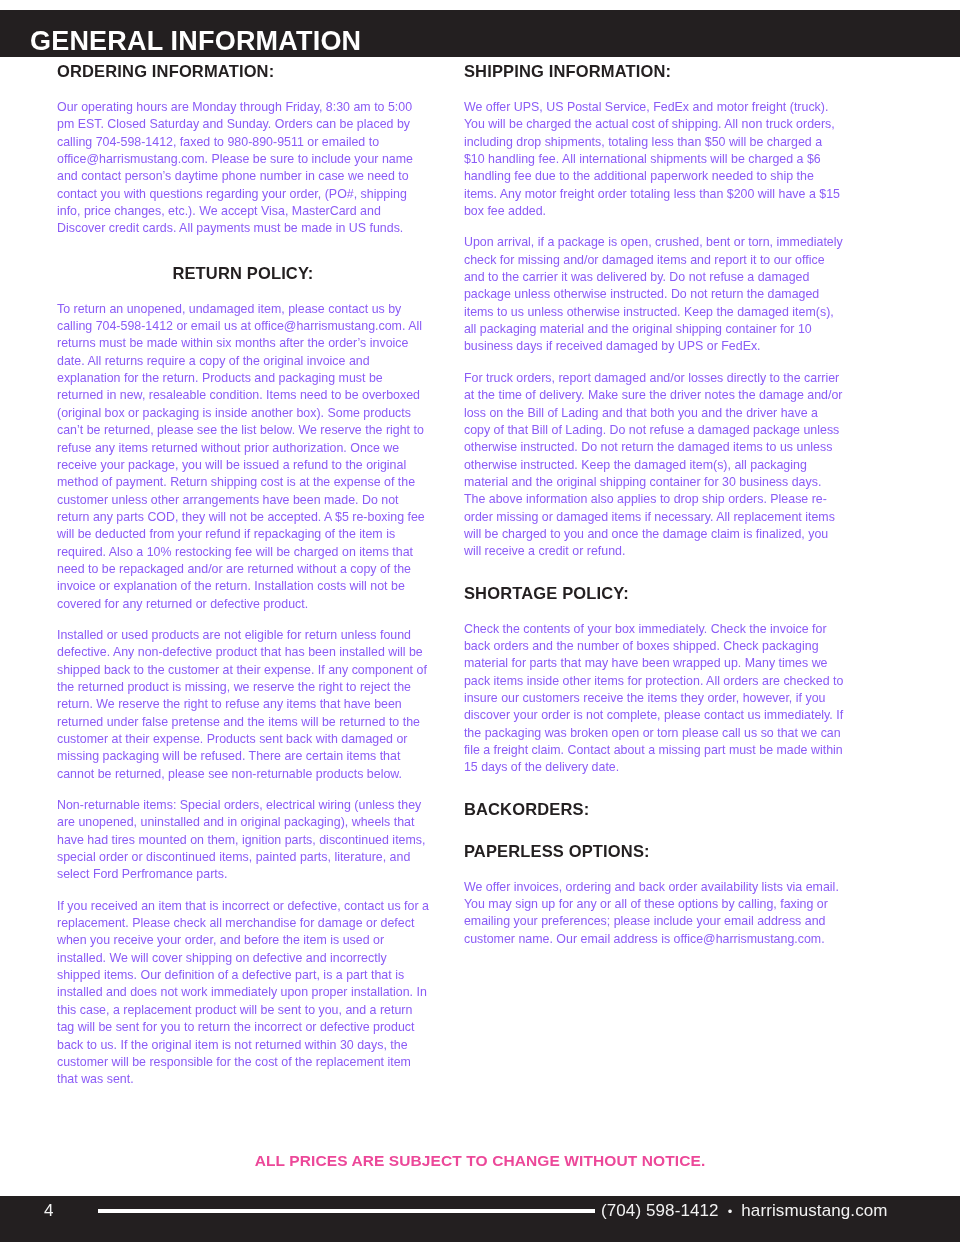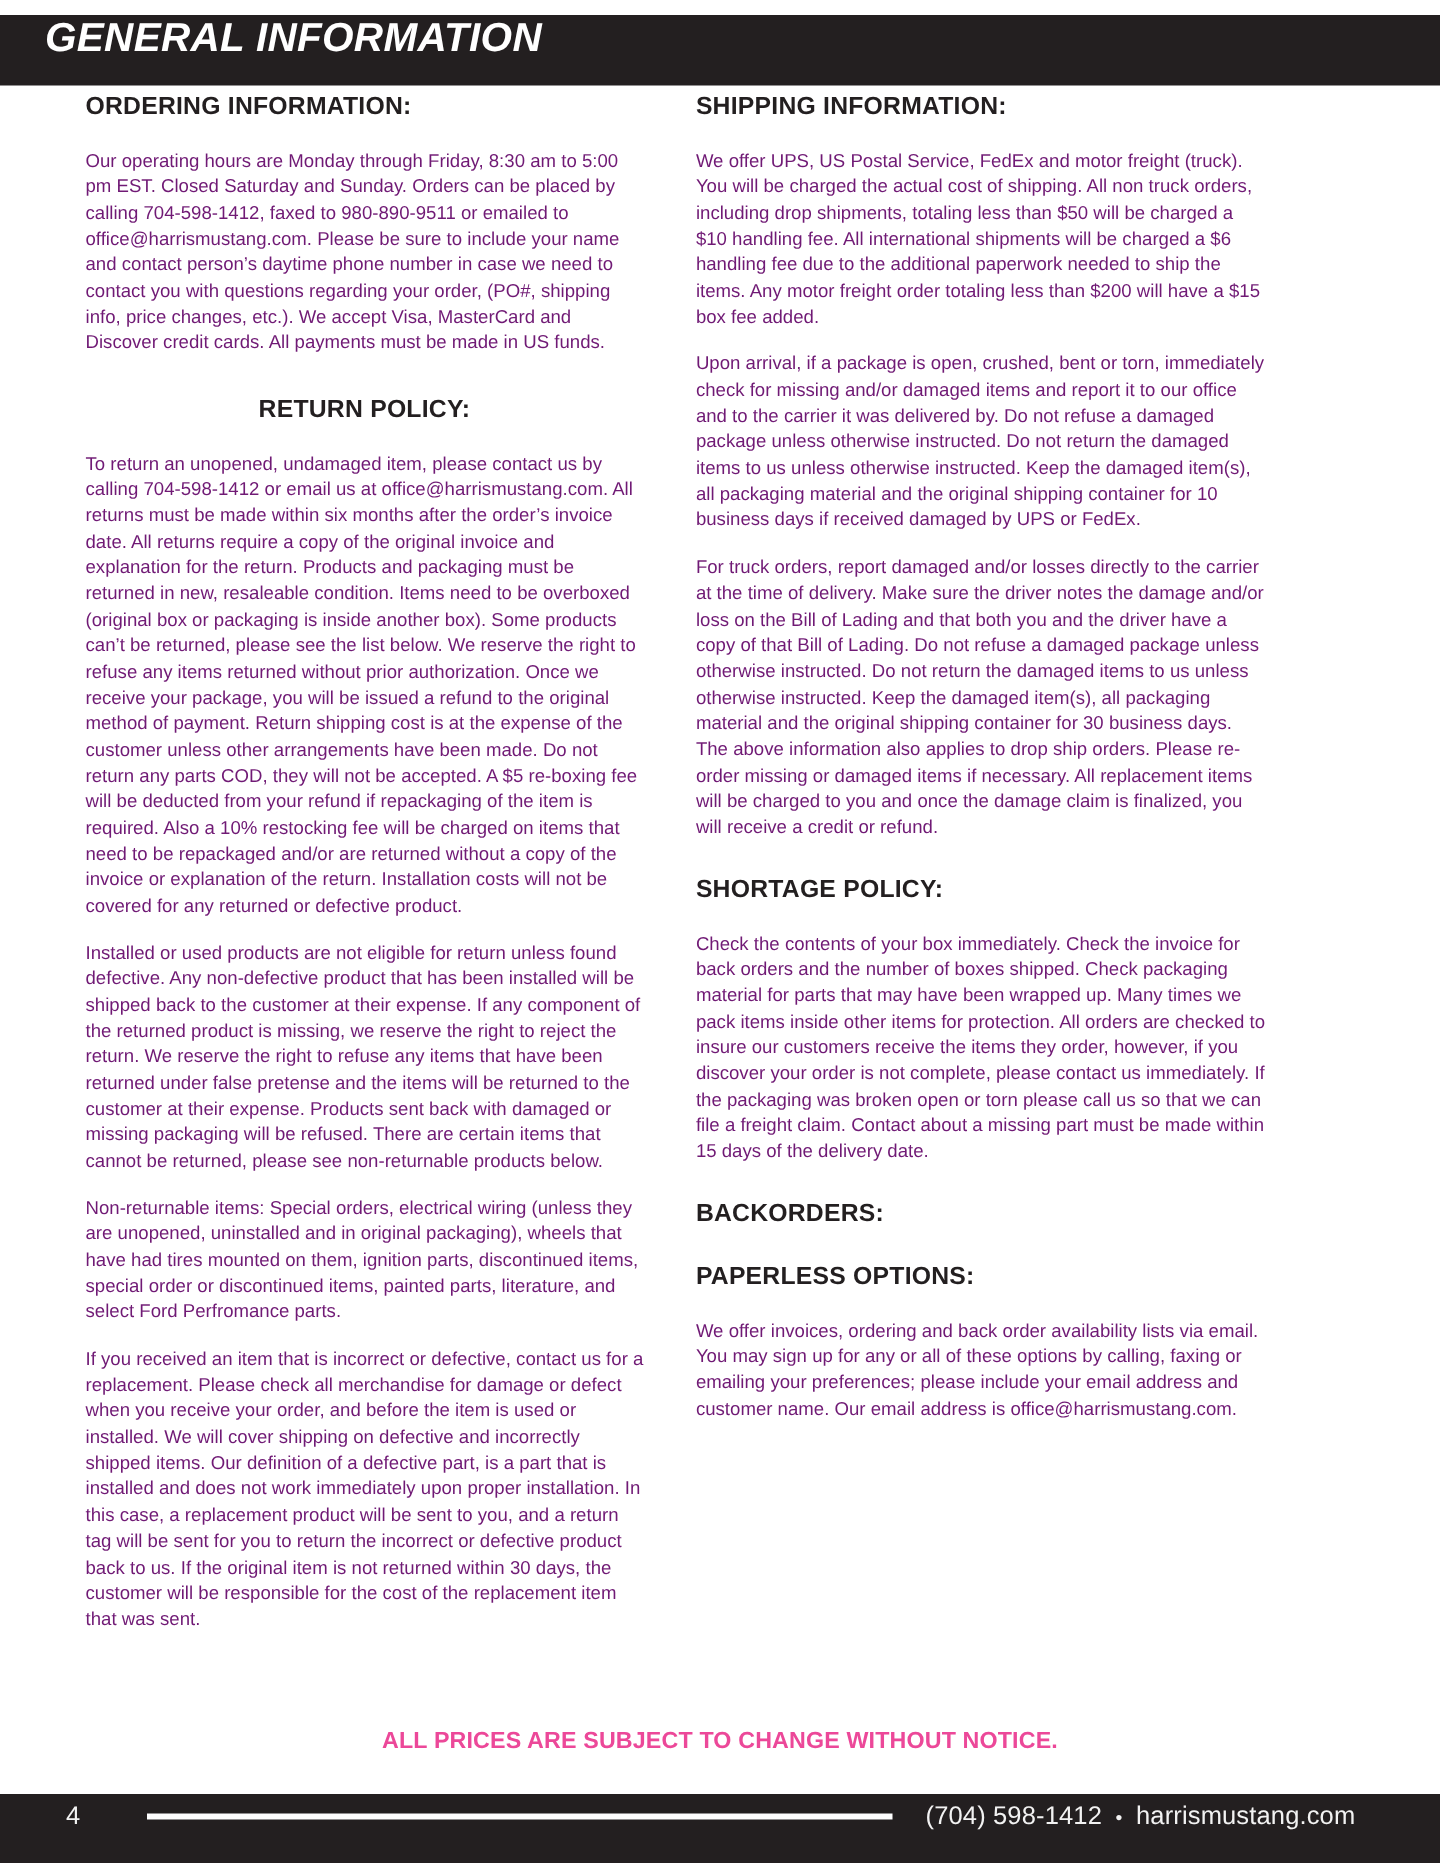--- a/index.html
+++ b/index.html
@@ -18,22 +18,21 @@
 
   
   .header-bar {
     position: absolute;
     left: 0;
     top: 10px;
     width: 960px;
     height: 47px;
     background: #231f20;
     display: flex;
-    align-items: flex-start;
-    font-style: italic;
+    align-items: flex-end;
   }
   .header-title {
     margin-left: 30px;
     color: #ffffff;
     font-size: 27px;
     font-weight: bold;
     letter-spacing: 0.2px;
   }
 
   
@@ -72,21 +71,21 @@
   }
   h2.section-heading.spaced-lg {
     margin-top: 26px;
     text-align: center;
   }
 
   p.body-text {
     font-size: 12.4px;
     line-height: 17.35px;
     margin: 0 0 14px 0;
-    color: #701a75;
+    color: #8b5cf6;
     text-align: left;
     letter-spacing: 0.01px;
   }
   p.body-text:last-child {
     margin-bottom: 0;
   }
 
   
   .notice {
     position: absolute;
@@ -124,21 +123,21 @@
     font-size: 17px;
     width: 24px;
   }
   .footer-rule {
     margin-left: 30px;
     width: 497px;
     height: 4px;
     background: #ffffff;
   }
   .footer-contact {
-    margin-left: 22px;
+    margin-left: 6px;
     color: #f2f2f2;
     font-size: 17px;
     white-space: nowrap;
     letter-spacing: 0.1px;
   }
   .footer-bullet {
     display: inline-block;
     margin: 0 9px;
     font-size: 13px;
     vertical-align: middle;

